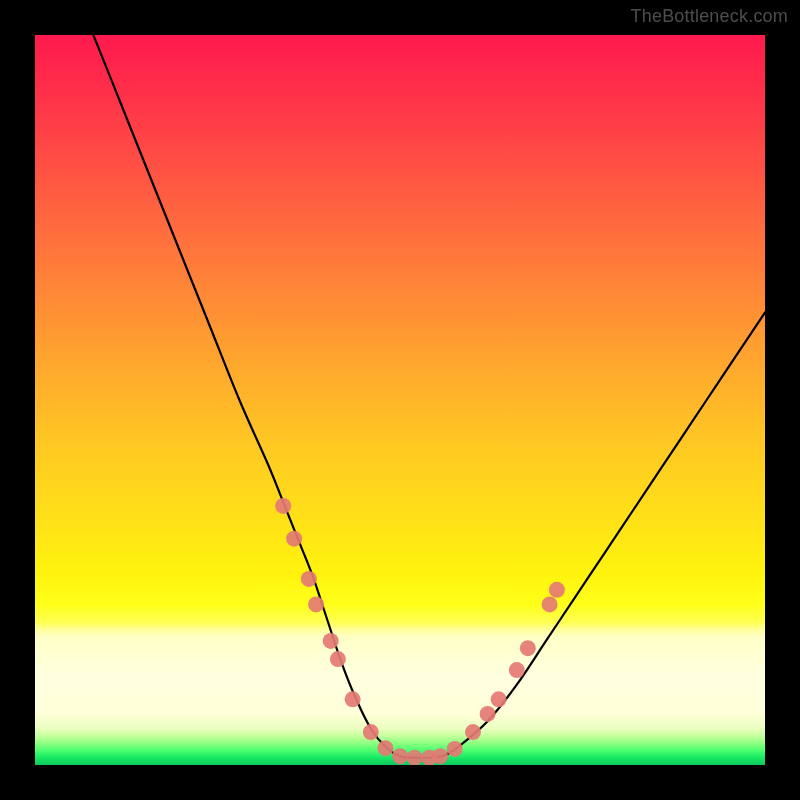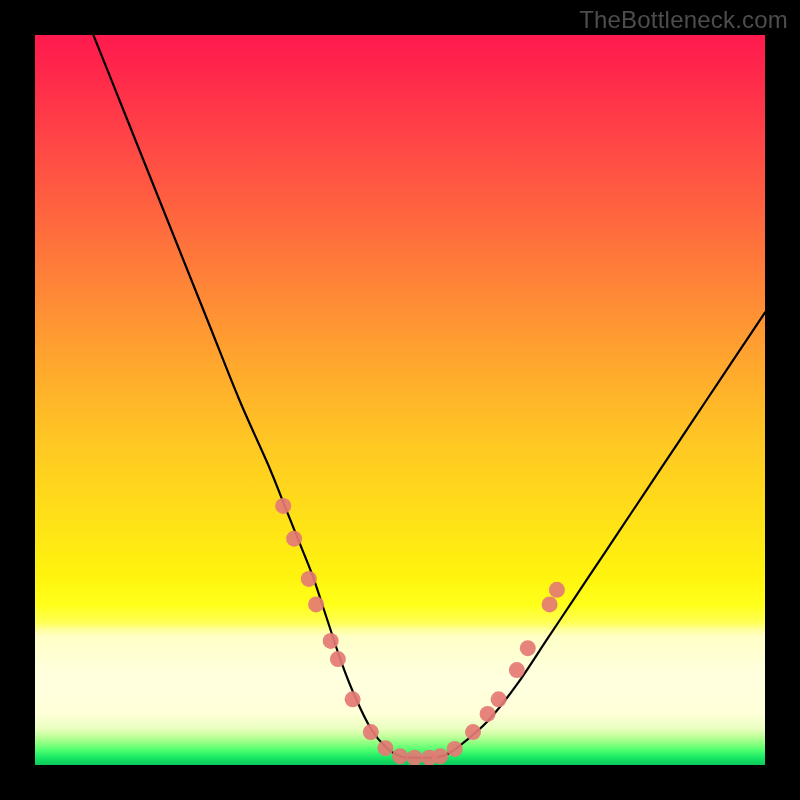--- a/index.html
+++ b/index.html
@@ -15,21 +15,21 @@
     position: relative;
     width: 800px;
     height: 800px;
     background: #000;
   }
   .watermark {
     position: absolute;
     top: 6px;
     right: 12px;
     color: #4d4d4d;
-    font-size: 24px;
+    font-size: 18px;
     font-weight: 400;
     letter-spacing: 0.2px;
     z-index: 50;
   }
   .plot-area {
     position: absolute;
     left: 35px;
     top: 35px;
     width: 730px;
     height: 730px;

